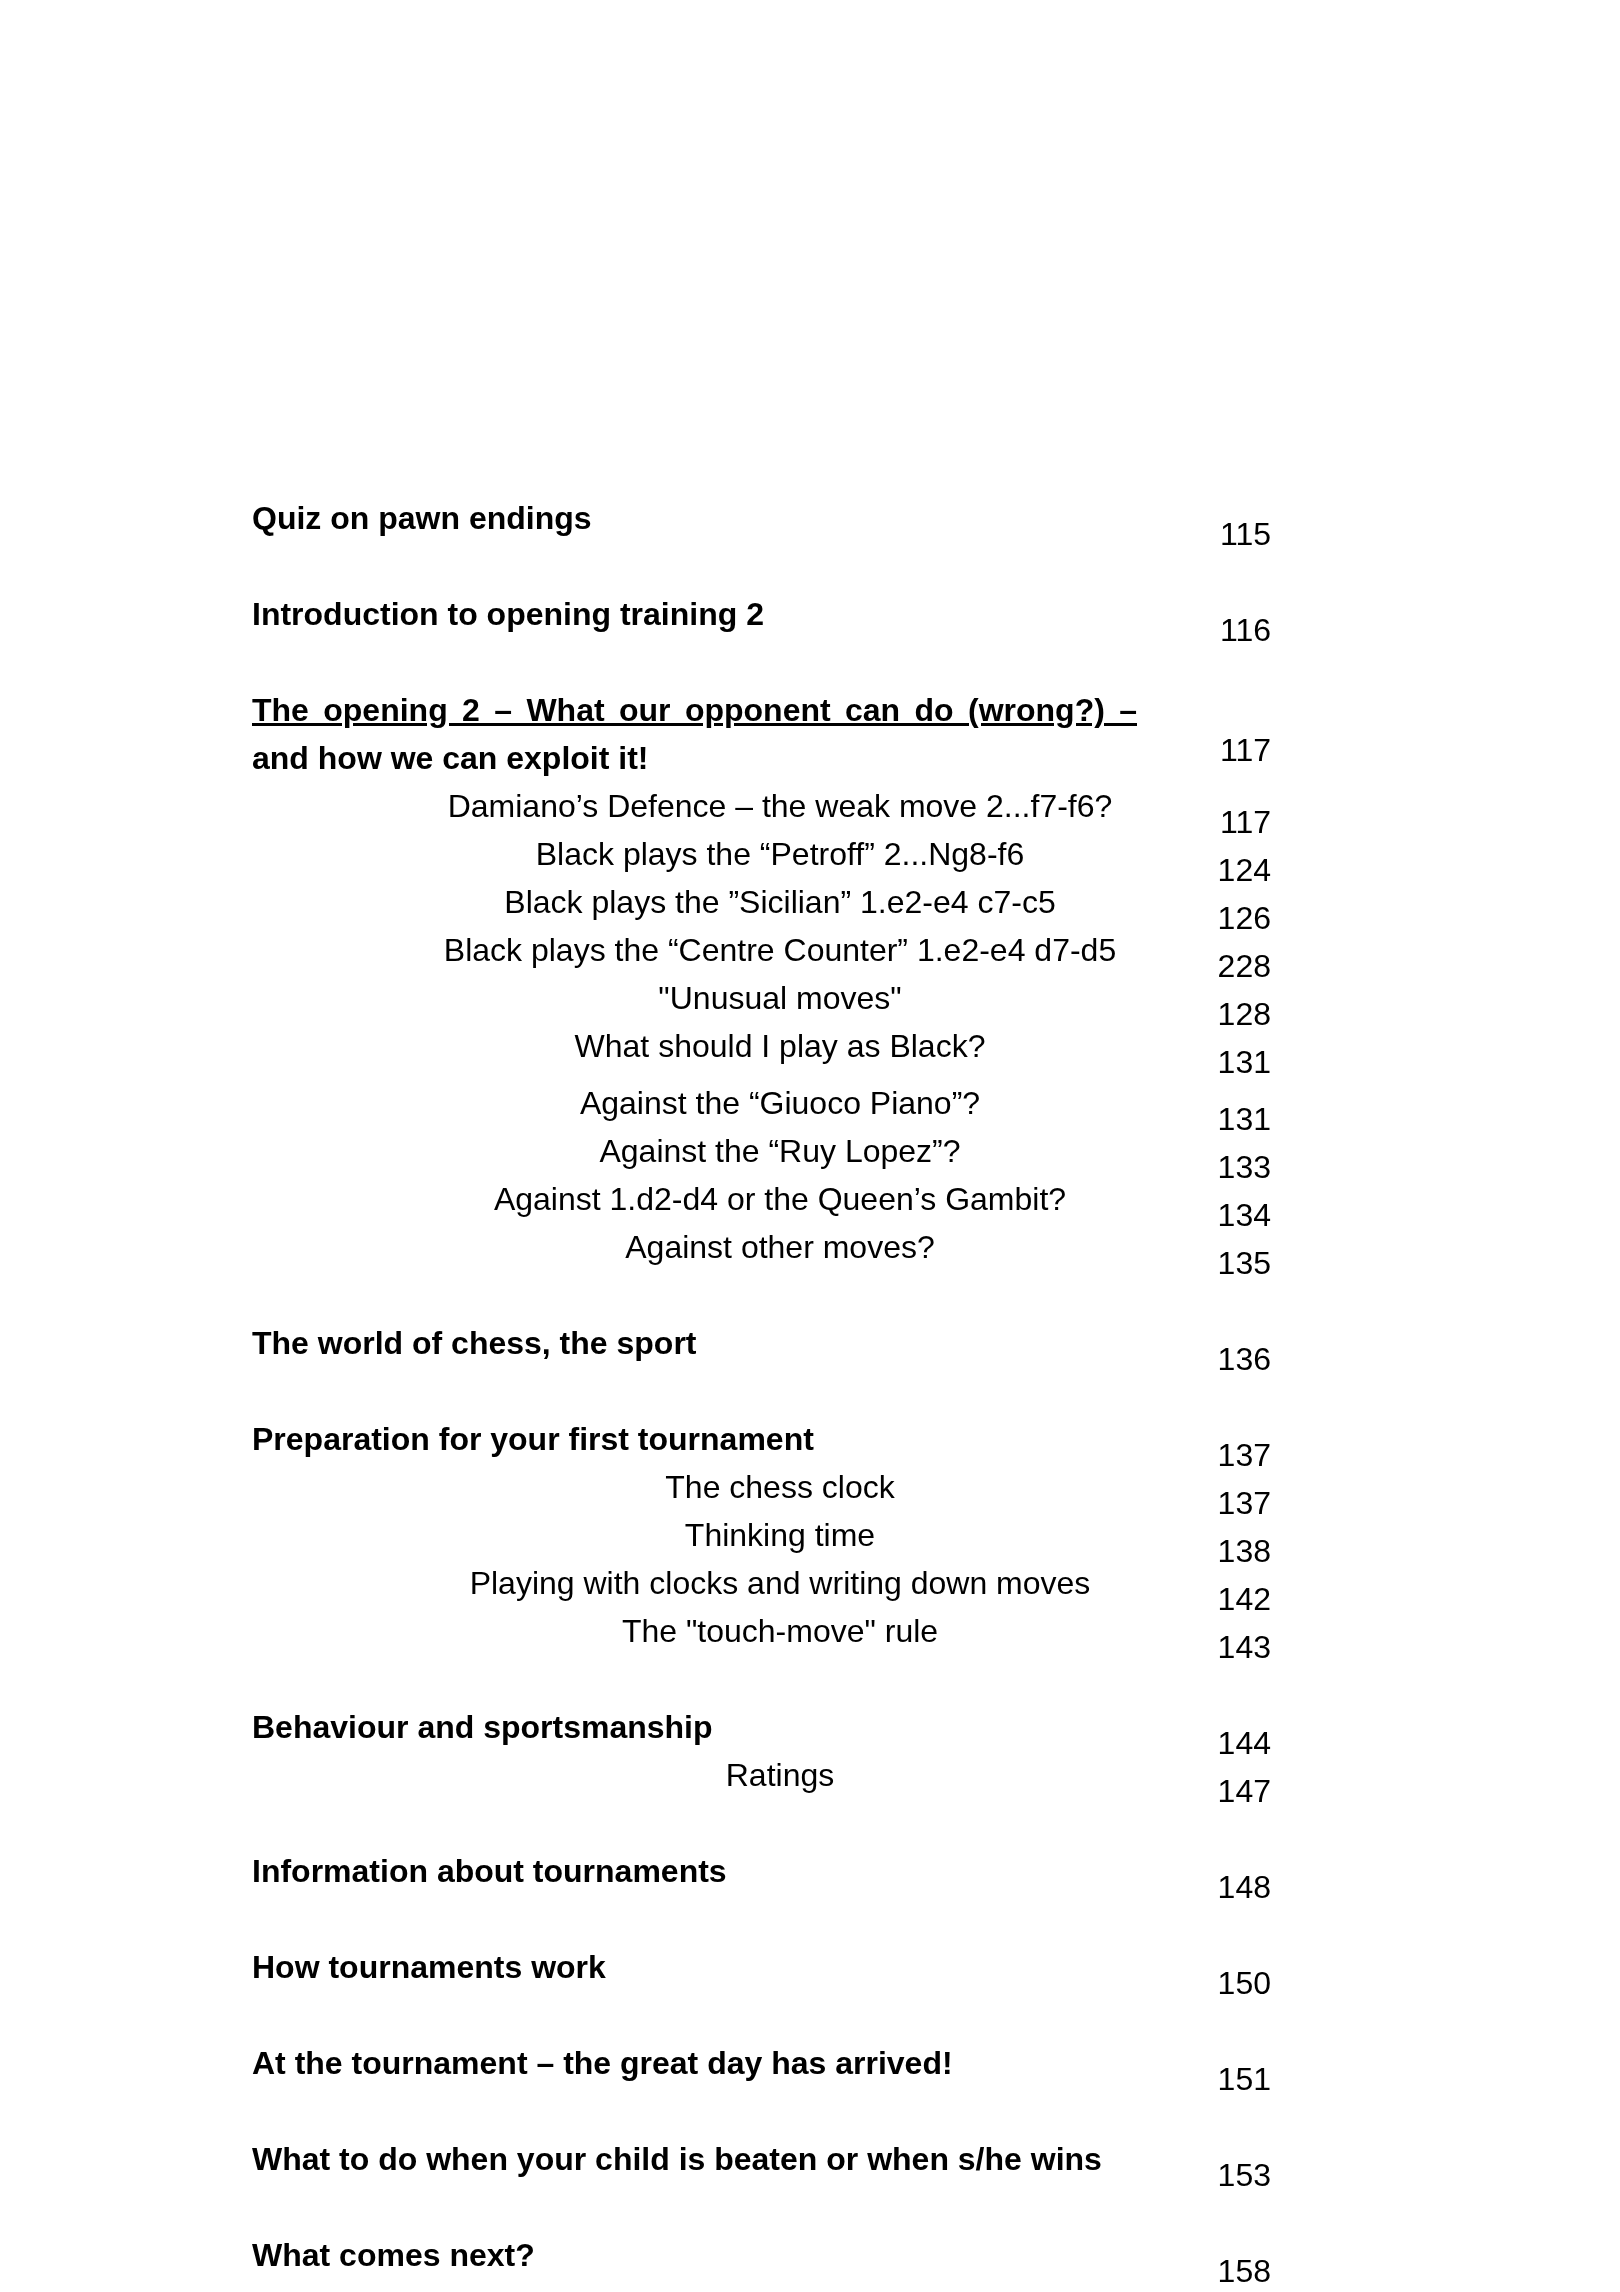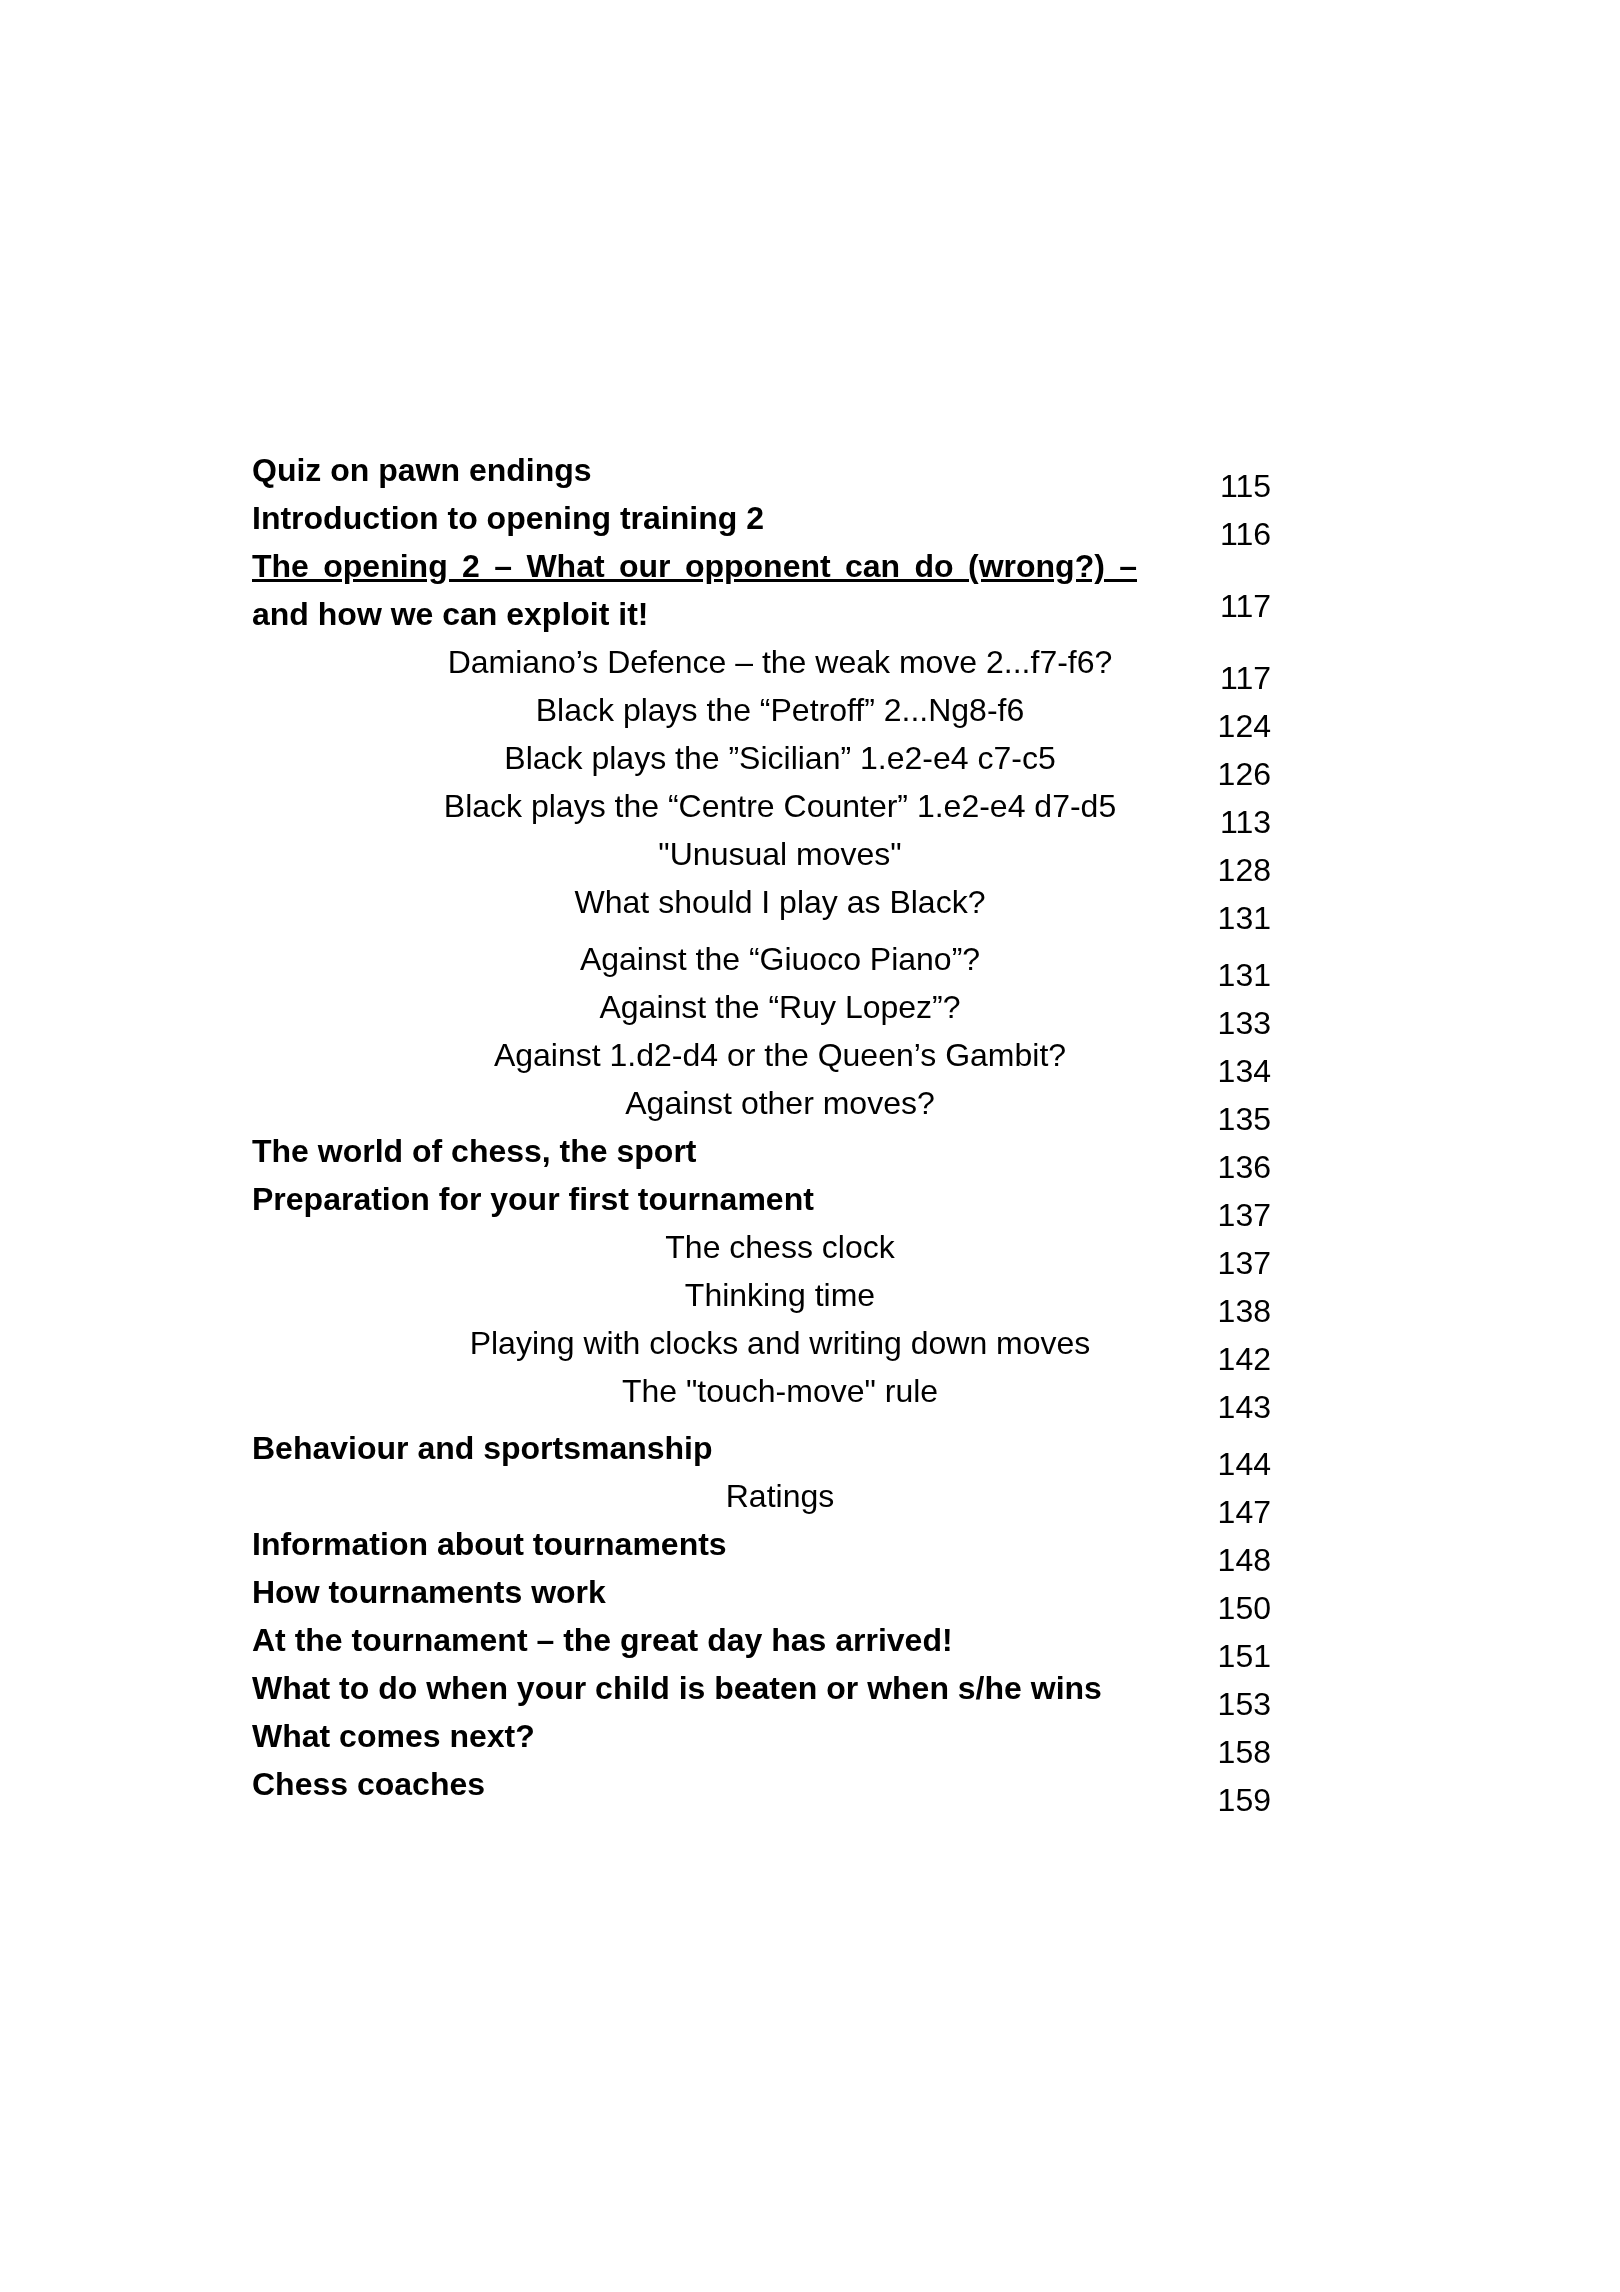--- a/index.html
+++ b/index.html
@@ -29,20 +29,21 @@
   .row.gap {
     margin-top: 8.8px;
   }
   .label {
     font-size: 32px;
     line-height: 48px;
     white-space: nowrap;
   }
   .row.bold .label {
     font-weight: bold;
+    margin-top: 48px;
   }
   .row.level2 .label {
     padding-left: 37px;
     text-align: center;
   }
   
   .row.justify .label {
     width: 885px;
     white-space: normal;
   }
@@ -108,21 +109,21 @@
       <div class="line1">Black plays the ”Sicilian” 1.e2-e4 c7-c5</div>
 
     </div>
     <div class="page-num">126</div>
   </div>
       <div class="row level2">
     <div class="label">
       <div class="line1">Black plays the “Centre Counter” 1.e2-e4 d7-d5</div>
 
     </div>
-    <div class="page-num">113</div>
+    <div class="page-num">228</div>
   </div>
       <div class="row level2">
     <div class="label">
       <div class="line1">"Unusual moves"</div>
 
     </div>
     <div class="page-num">128</div>
   </div>
       <div class="row level2">
     <div class="label">

